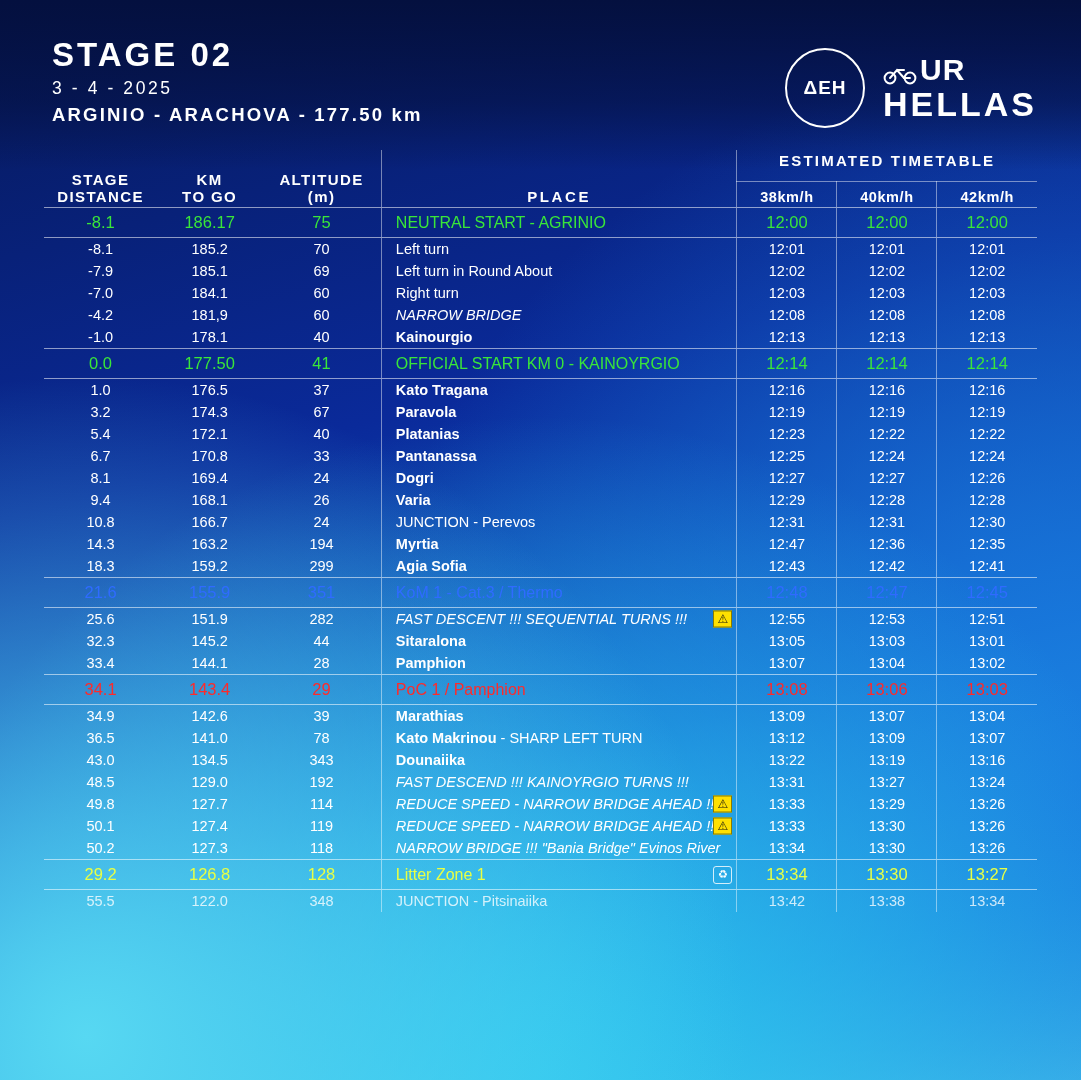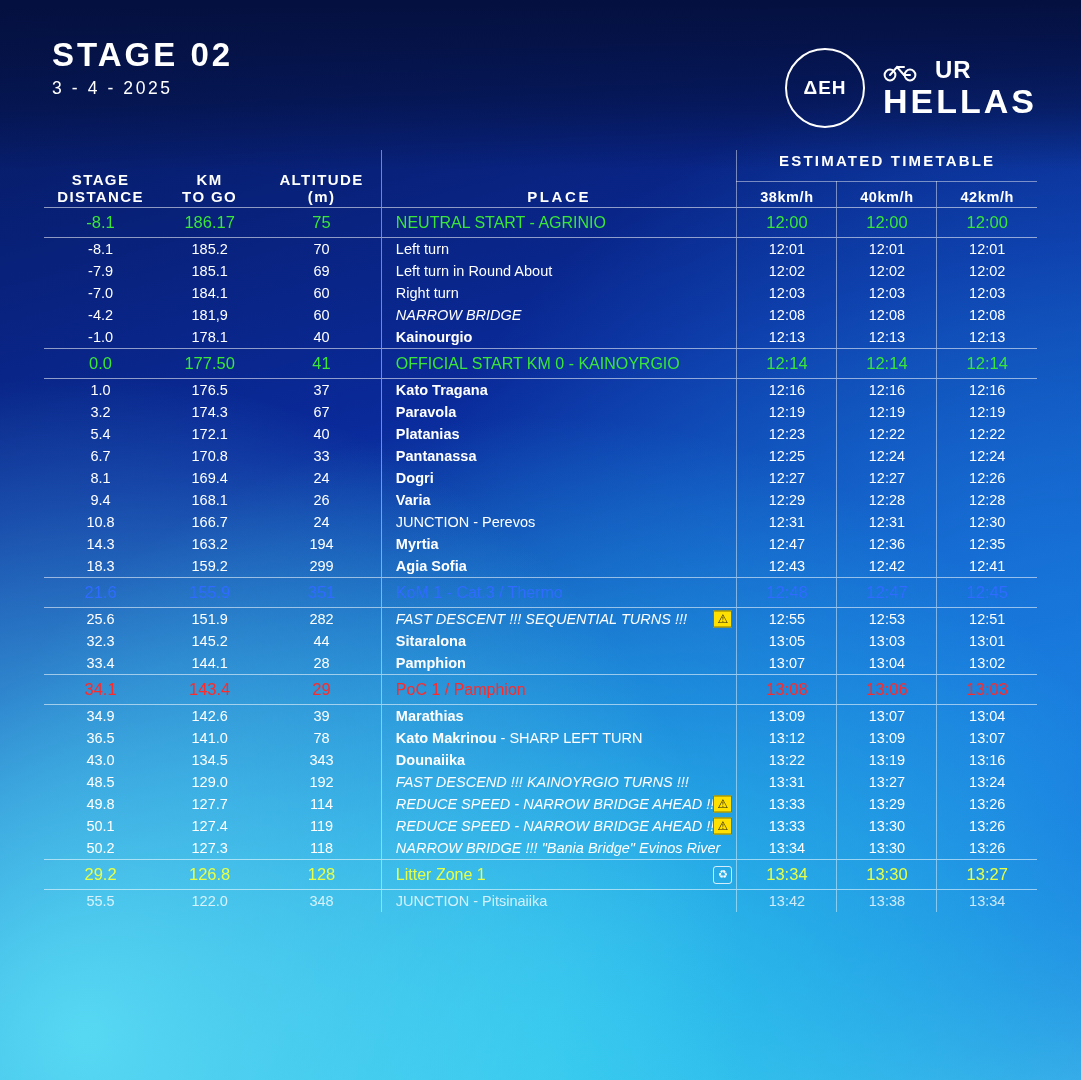--- a/index.html
+++ b/index.html
@@ -80,23 +80,23 @@
     font-size: 19px;
     font-weight: bold;
     letter-spacing: 1px;
   }
   .tour-logo {
     line-height: 1;
     text-align: left;
   }
   .tour-top {
     display: flex;
-    align-items: flex-end;
-    gap: 18px;
-    font-size: 24px;
+    align-items: center;
+    gap: 3px;
+    font-size: 30px;
     font-weight: bold;
     letter-spacing: 1px;
   }
   .bike-glyph {
     position: relative;
     display: inline-block;
     width: 34px;
     height: 20px;
   }
   .tour-hellas {
@@ -219,20 +219,21 @@
 </style>
 </head>
 <body>
 
 <div class="page">
 
   <div class="header">
     <div class="title-block">
       <div class="stage-title">STAGE 02</div>
       <div class="stage-date">3 - 4 - 2025</div>
+      <div class="stage-route">ARGINIO - ARACHOVA - 177.50 km</div>
     </div>
     <div class="logos">
       <div class="deh-logo">ΔEH</div>
       <div class="tour-logo">
         <div class="tour-top">
           <span class="bike-glyph">
             <svg width="34" height="20" viewBox="0 0 34 20" aria-hidden="true">
               <circle cx="7" cy="13" r="5.4" fill="none" stroke="#ffffff" stroke-width="2"></circle>
               <circle cx="27" cy="13" r="5.4" fill="none" stroke="#ffffff" stroke-width="2"></circle>
               <path d="M7 13 L14 5 L21 13 M14 5 L21 5" fill="none" stroke="#ffffff" stroke-width="2" stroke-linecap="round"></path>

